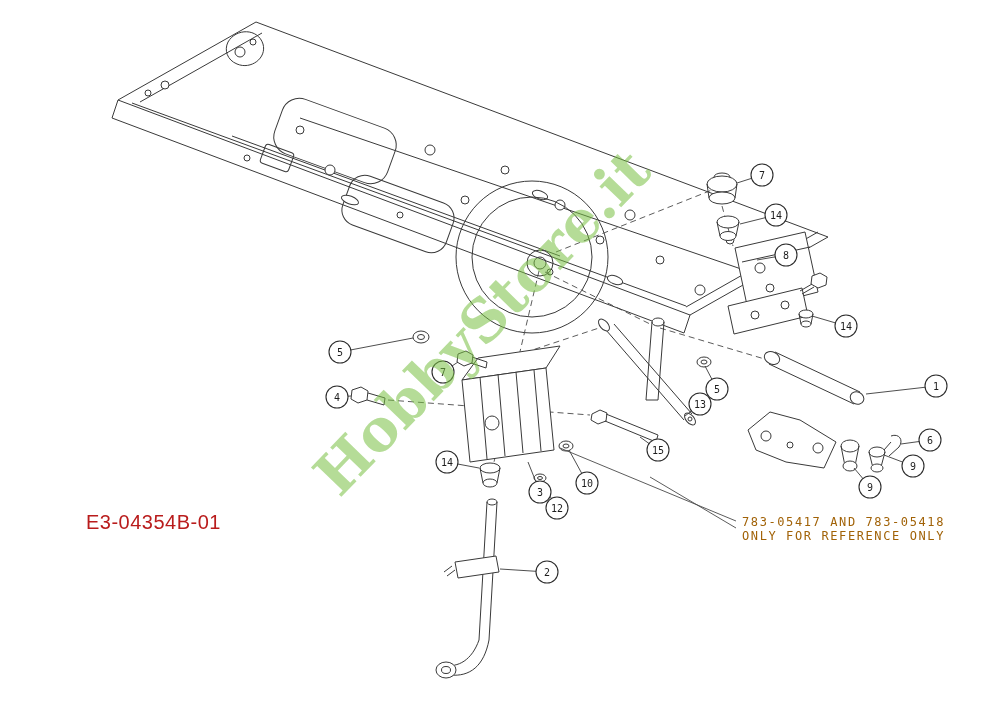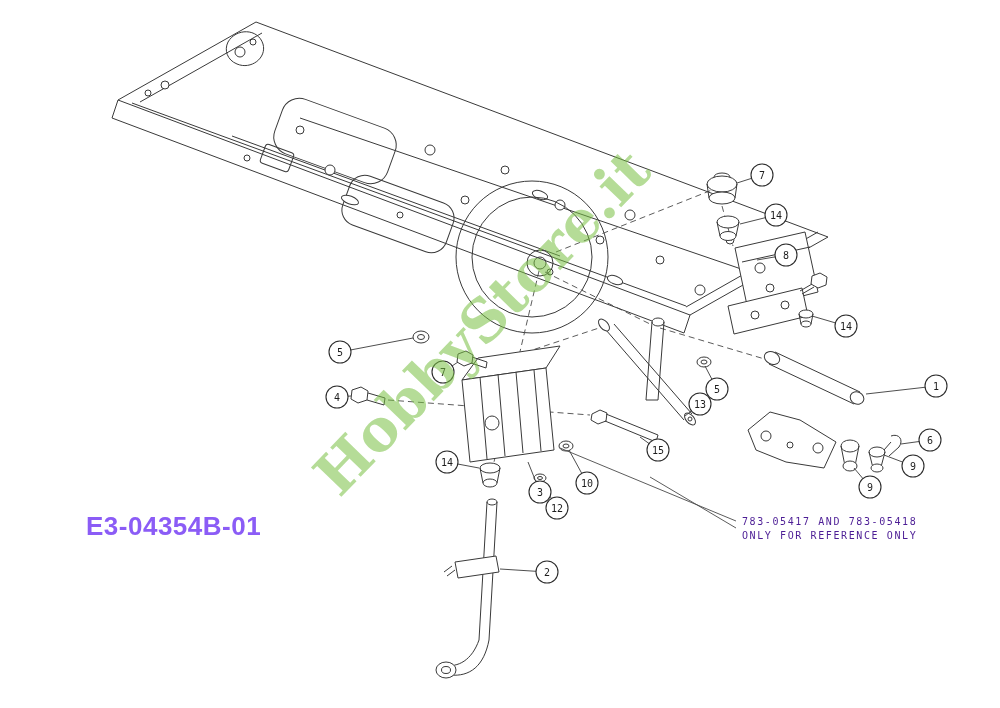--- a/index.html
+++ b/index.html
@@ -10,24 +10,24 @@
   .part path,.part rect{fill:#fff;stroke:#3a3a3a;stroke-width:1;}
   .part ellipse,.part circle{fill:#fff;stroke:#3a3a3a;stroke-width:1;}
   .wire path{fill:none !important;}
   .hole circle,.hole ellipse{fill:#fff;stroke:#3a3a3a;stroke-width:1;}
   .dash path{fill:none;stroke:#4a4a4a;stroke-width:0.9;stroke-dasharray:6 4;}
   .refln path{fill:none;stroke:#4a4a4a;stroke-width:0.9;}
   #leader-lines line{stroke:#3a3a3a;stroke-width:0.9;}
   #balloons circle{fill:#fff;stroke:#2b2b2b;stroke-width:1.1;}
   #balloons text{font-family:"DejaVu Sans Mono","Liberation Mono",monospace;font-size:10px;
                  fill:#1d1d1d;text-anchor:middle;dominant-baseline:central;}
-  .part-code{position:absolute;left:86px;top:511px;font-size:26px;color:#8b5cf6;
-             letter-spacing:0.5px;font-weight:bold;}
+  .part-code{position:absolute;left:86px;top:511px;font-size:20px;color:#b91c1c;
+             letter-spacing:0.5px;}
   .ref-note{position:absolute;left:742px;top:515px;font-family:"DejaVu Sans Mono","Liberation Mono",monospace;
-            font-size:10px;line-height:14px;letter-spacing:1.6px;color:#4c1d95;white-space:nowrap;}
+            font-size:12px;line-height:14px;letter-spacing:1.6px;color:#a16207;white-space:nowrap;}
   .watermark{position:absolute;left:346px;top:447px;height:58px;font-family:"DejaVu Serif","Liberation Serif",serif;
              font-weight:bold;font-size:58px;line-height:58px;opacity:0.55;
              transform:rotate(-46deg);transform-origin:left bottom;white-space:nowrap;pointer-events:none;}
 </style>
 </head>
 <body>
 
 <div class="stage">
 
   <svg width="1000" height="708" viewBox="0 0 1000 708">

